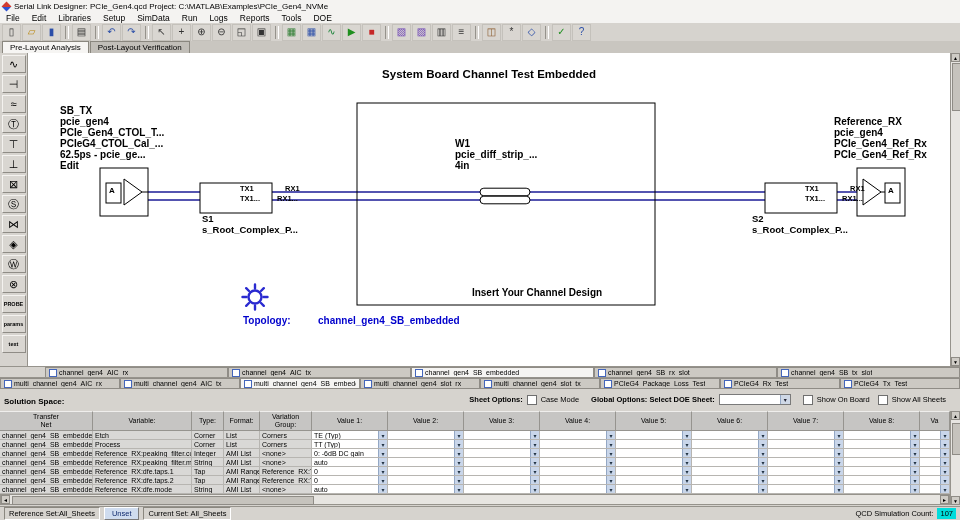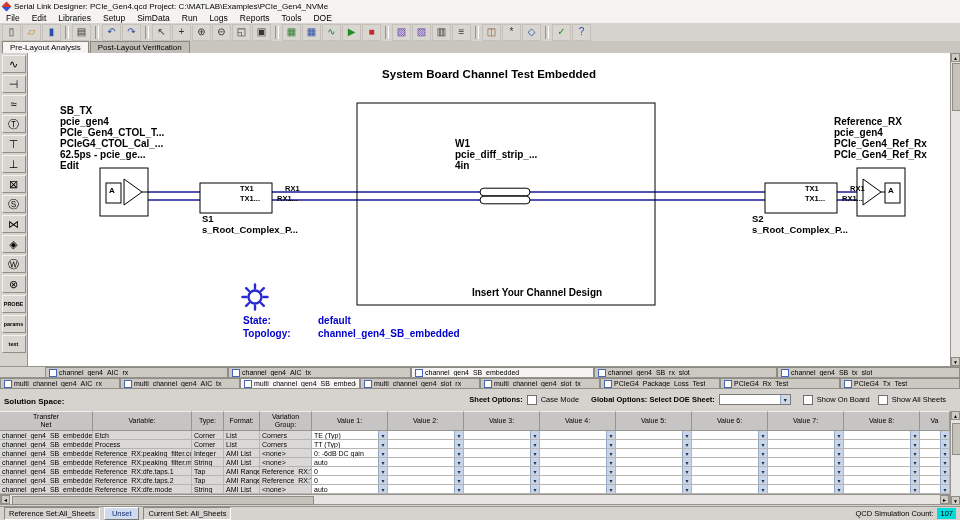--- a/index.html
+++ b/index.html
@@ -304,23 +304,20 @@
     </div>
     <div class="s-label" style="left:724px;top:160px;">
       <div>S2</div>
       <div>s_Root_Complex_P...</div>
     </div>
 
     <div class="insert-label">Insert Your Channel Design</div>
 
     <div class="state-block">
       <div>
-        <span class="lbl">State:</span><span>default</span>
-      </div>
-      <div>
         <span class="lbl">Topology:</span><span>channel_gen4_SB_embedded</span>
       </div>
     </div>
   </div>
 
   <div class="vscroll">
     <div class="scroll-arrow" style="top:0;">▲</div>
     <div class="vthumb"></div>
     <div class="scroll-arrow" style="bottom:0;">▼</div>
   </div>

